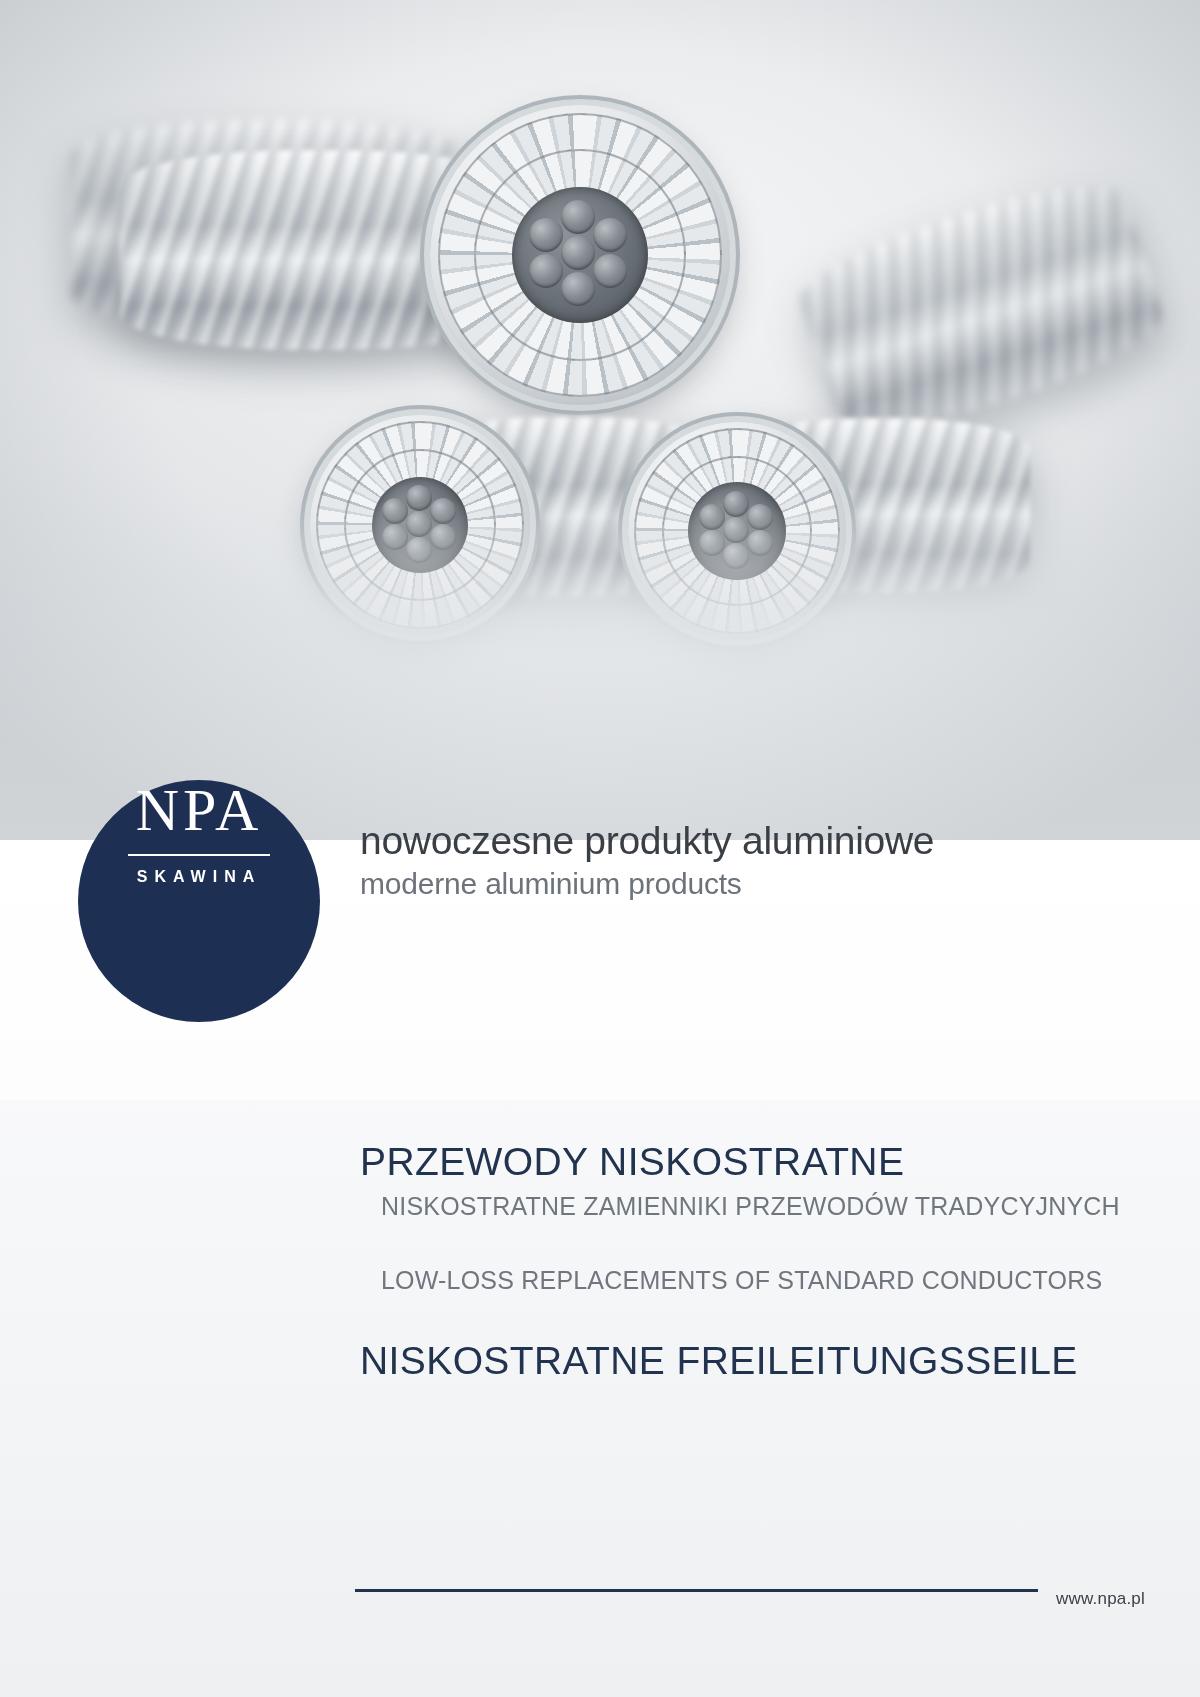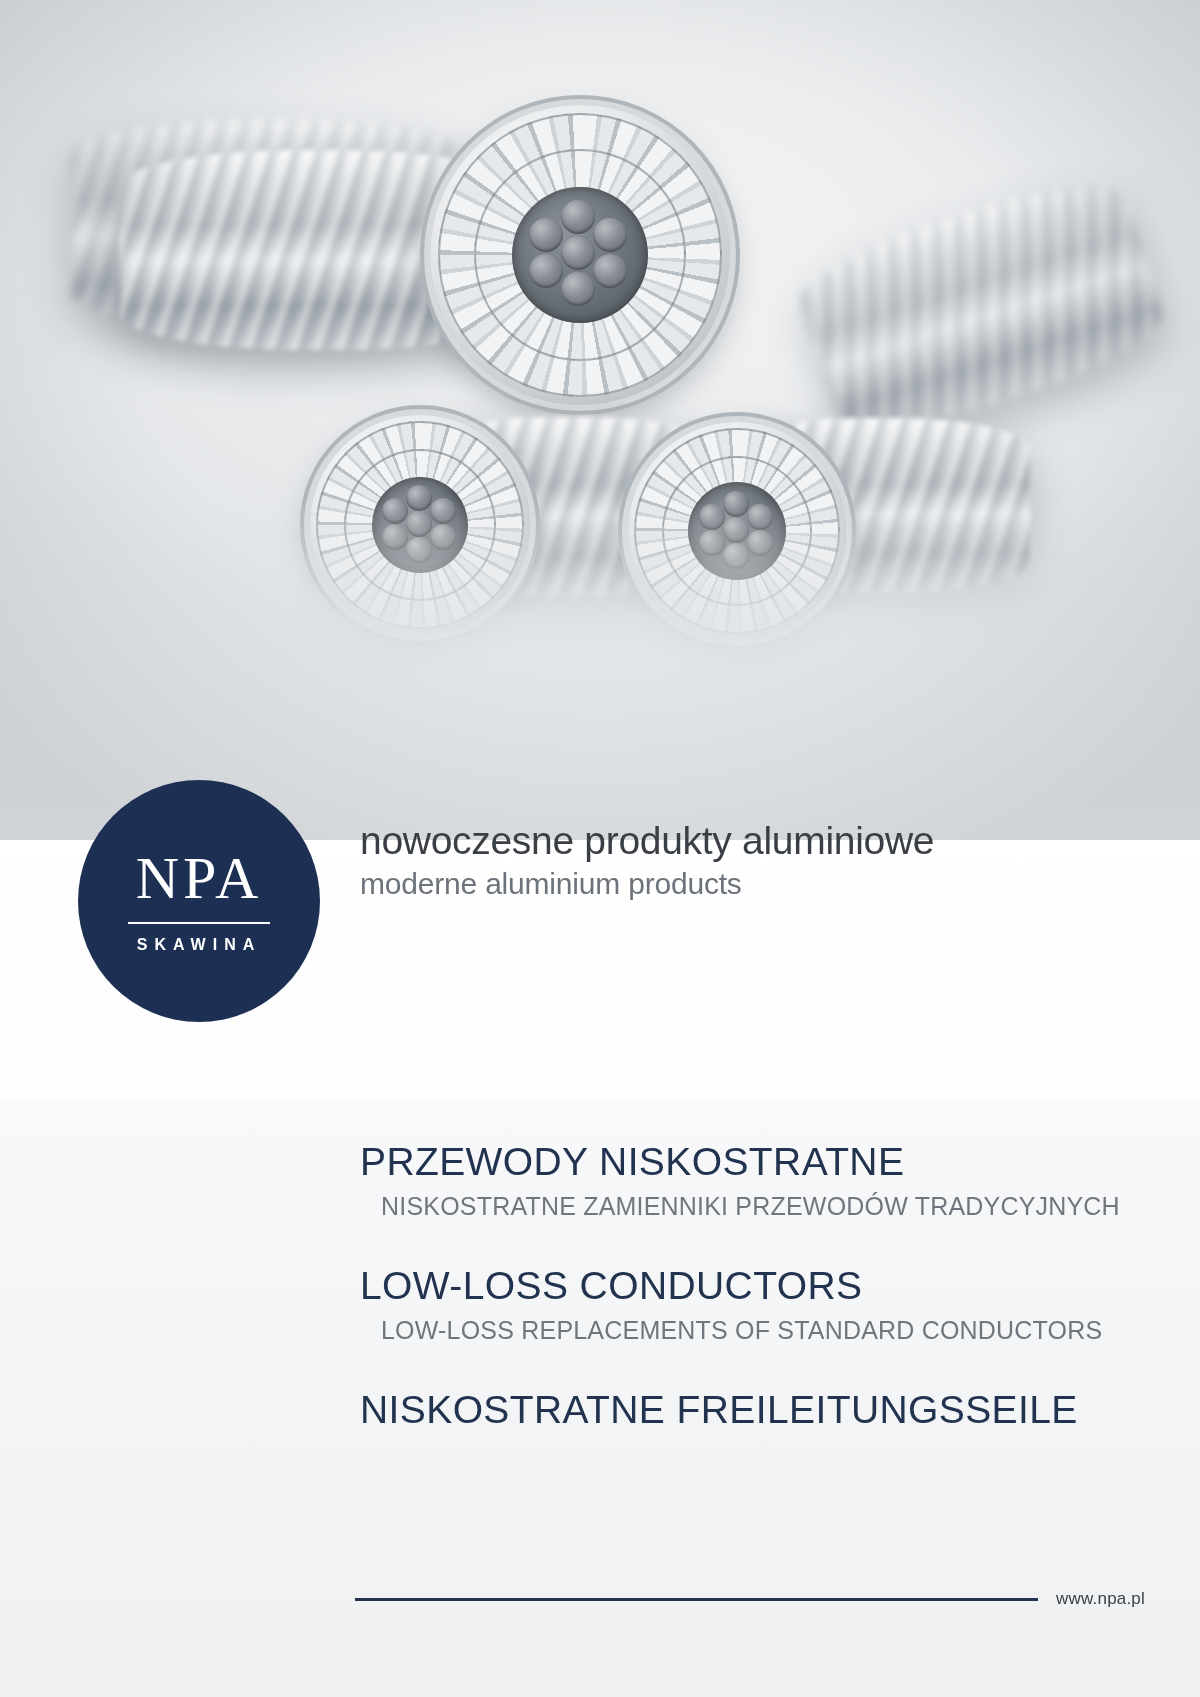--- a/index.html
+++ b/index.html
@@ -100,21 +100,21 @@
 
   
   .brandband {
     position: absolute; left: 0; top: 840px; width: 1200px; height: 260px;
     background: linear-gradient(180deg,#ffffff 0%,#fdfdfe 100%);
   }
   .logo {
     position: absolute; left: 78px; top: -60px;
     width: 242px; height: 242px; border-radius: 50%;
     background: #1d3054;
-    display: flex; flex-direction: column; align-items: center; justify-content: center;
+    display: flex; flex-direction: column; align-items: center; 
   }
   .logo-npa {
     color: #fff; font-family: "Liberation Serif", serif; font-size: 60px;
     letter-spacing: 4px; font-weight: 400; line-height: 1;
   }
   .logo-rule { width: 142px; height: 2px; background: #fff; margin: 14px 0 12px; }
   .logo-sub {
     color: #fff; font-size: 16px; letter-spacing: 7px; font-weight: 700;
   }
 
@@ -136,21 +136,21 @@
     line-height: 1.12;
   }
   .t-sub {
     font-size: 25px; color: #70767d; letter-spacing: .2px; font-weight: 400;
     line-height: 1.3; margin-top: 6px; margin-left: 21px;
   }
 
   
   .footer {
     position: absolute; left: 355px; bottom: 88px; width: 790px;
-    display: flex; align-items: center; gap: 18px;
+    display: flex; align-items: flex-start; gap: 18px;
   }
   .footer .rule { flex: 1; height: 3px; background: #22334f; }
   .footer .url { font-size: 17px; color: #3b4249; letter-spacing: .2px; }
 </style>
 </head>
 <body>
 
 <div class="page">
 
   <div class="photo">
@@ -243,21 +243,20 @@
   </div>
 
   <div class="titles">
 
     <div class="t-group">
       <div class="t-main">PRZEWODY NISKOSTRATNE</div>
       <div class="t-sub">NISKOSTRATNE ZAMIENNIKI PRZEWODÓW TRADYCYJNYCH</div>
     </div>
 
     <div class="t-group">
-      <div class="t-main">LOW-LOSS CONDUCTORS</div>
       <div class="t-sub">LOW-LOSS REPLACEMENTS OF STANDARD CONDUCTORS</div>
     </div>
 
     <div class="t-group">
       <div class="t-main">NISKOSTRATNE FREILEITUNGSSEILE</div>
     </div>
   </div>
 
   <div class="footer">
     <div class="rule"></div>

